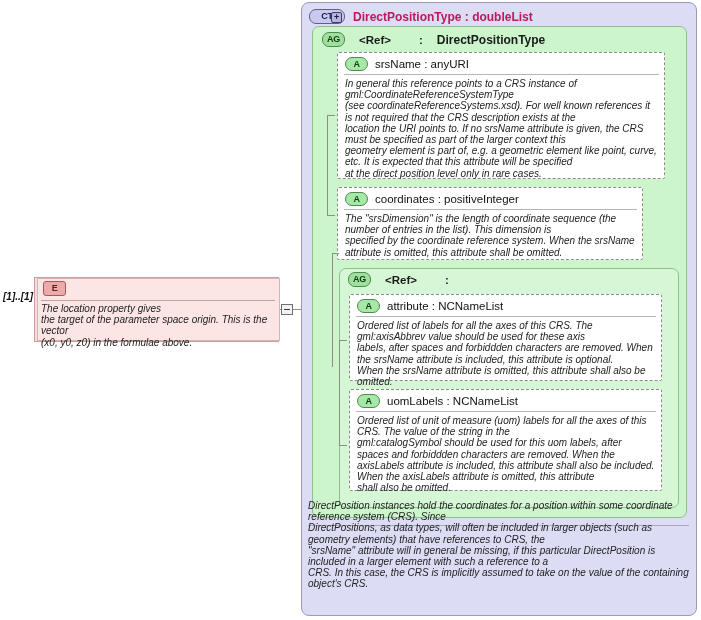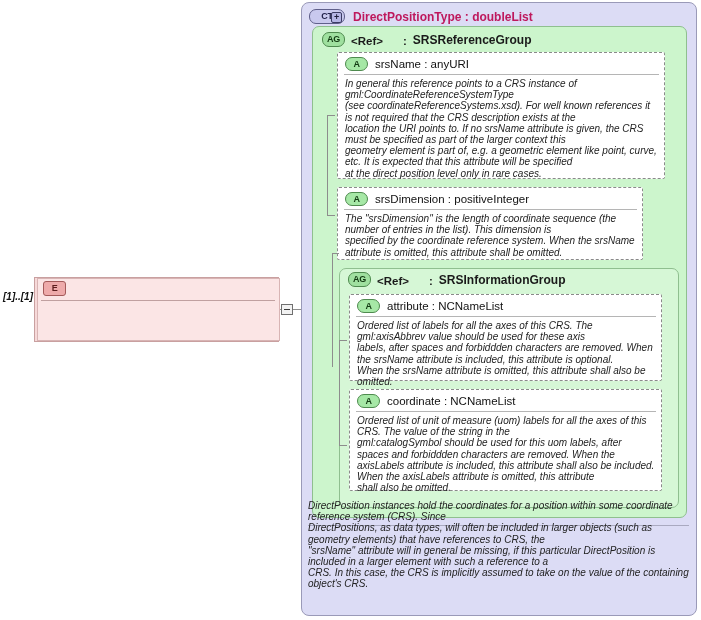--- a/index.html
+++ b/index.html
@@ -136,22 +136,22 @@
     left: 316px;
     top: 30px;
     width: 375px;
     height: 492px;
     background: #c4c4c4;
     border-radius: 7px;
     z-index: -1;
   }
   .ag-header {
     display: flex;
-    align-items: flex-end;
-    gap: 6px;
+    align-items: center;
+    gap: 14px;
     position: absolute;
   }
   .ag-ref {
     font-size: 11.5px;
     font-weight: bold;
     color: #1a1a1a;
   }
   .ag-name {
     font-size: 12px;
     font-weight: bold;
@@ -302,20 +302,23 @@
 <div id="canvas">
 
   <div id="cardinality">[1]..[1]</div>
 
   <div id="loc-box"></div>
   <div id="loc-inner"></div>
   <div id="loc-head">
     <span class="icon icon-e">E</span>
   </div>
   <div id="loc-divider"></div>
+  <div id="loc-doc" class="doc-text">The location property gives
+ the target of the parameter space origin. This is the vector
+(x0, y0, z0) in the formulae above.</div>
 
   <div class="line line-h" style="left:280px; top:309px; width:2px;"></div>
   <div id="expander">
     <div class="minus"></div>
   </div>
   <div class="line line-h" style="left:293px; top:309px; width:9px;"></div>
 
   <div id="ct-box">
     <div id="ct-header">
       <span class="icon icon-ct">
@@ -324,21 +327,21 @@
       <span class="title-text">DirectPositionType : doubleList</span>
     </div>
   </div>
 
   <div id="ag-outer-shadow"></div>
   <div id="ag-outer"></div>
   <div class="ag-header" style="left:322px; top:32px;">
     <span class="icon icon-ag">AG</span>
     <span class="ag-ref">&lt;Ref&gt;</span>
     <span class="ag-ref" style="margin-left:14px;">:</span>
-    <span class="ag-name">SRSReferenceGroup</span>
+    <span class="ag-name">DirectPositionType</span>
   </div>
 
   <div class="line line-v" style="left:327px; top:115px; height:100px;"></div>
   <div class="line line-h" style="left:327px; top:115px; width:8px;"></div>
   <div class="line line-h" style="left:327px; top:215px; width:8px;"></div>
 
   <div class="attr-box" style="left:337px; top:52px; width:328px; height:127px;">
     <div class="attr-head">
       <span class="icon icon-a">A</span>
       <span class="attr-name">srsName : anyURI</span>
@@ -347,33 +350,32 @@
     <div class="attr-doc doc-text">In general this reference points to a CRS instance of gml:CoordinateReferenceSystemType
 (see coordinateReferenceSystems.xsd). For well known references it is not required that the CRS description exists at the
 location the URI points to. If no srsName attribute is given, the CRS must be specified as part of the larger context this
 geometry element is part of, e.g. a geometric element like point, curve, etc. It is expected that this attribute will be specified
 at the direct position level only in rare cases.</div>
   </div>
 
   <div class="attr-box" style="left:337px; top:187px; width:306px; height:73px;">
     <div class="attr-head">
       <span class="icon icon-a">A</span>
-      <span class="attr-name">srsDimension : positiveInteger</span>
+      <span class="attr-name">coordinates : positiveInteger</span>
     </div>
     <div class="attr-divider"></div>
     <div class="attr-doc doc-text">The "srsDimension" is the length of coordinate sequence (the number of entries in the list). This dimension is
 specified by the coordinate reference system. When the srsName attribute is omitted, this attribute shall be omitted.</div>
   </div>
 
   <div id="ag-inner"></div>
   <div class="ag-header" style="left:348px; top:272px;">
     <span class="icon icon-ag">AG</span>
     <span class="ag-ref">&lt;Ref&gt;</span>
     <span class="ag-ref" style="margin-left:14px;">:</span>
-    <span class="ag-name">SRSInformationGroup</span>
   </div>
 
   <div class="line line-v" style="left:332px; top:253px; height:114px;"></div>
   <div class="line line-h" style="left:332px; top:253px; width:7px;"></div>
 
   <div class="line line-v" style="left:339px; top:340px; height:105px;"></div>
   <div class="line line-h" style="left:339px; top:340px; width:8px;"></div>
   <div class="line line-h" style="left:339px; top:445px; width:8px;"></div>
 
   <div class="attr-box" style="left:349px; top:294px; width:313px; height:87px;">
@@ -383,21 +385,21 @@
     </div>
     <div class="attr-divider"></div>
     <div class="attr-doc doc-text">Ordered list of labels for all the axes of this CRS. The gml:axisAbbrev value should be used for these axis
 labels, after spaces and forbiddden characters are removed. When the srsName attribute is included, this attribute is optional.
 When the srsName attribute is omitted, this attribute shall also be omitted.</div>
   </div>
 
   <div class="attr-box" style="left:349px; top:389px; width:313px; height:102px;">
     <div class="attr-head">
       <span class="icon icon-a">A</span>
-      <span class="attr-name">coordinate : NCNameList</span>
+      <span class="attr-name">uomLabels : NCNameList</span>
     </div>
     <div class="attr-divider"></div>
     <div class="attr-doc doc-text">Ordered list of unit of measure (uom) labels for all the axes of this CRS. The value of the string in the
 gml:catalogSymbol should be used for this uom labels, after spaces and forbiddden characters are removed. When the
 axisLabels attribute is included, this attribute shall also be included. When the axisLabels attribute is omitted, this attribute
 shall also be omitted.</div>
   </div>
 
   <div id="annot-divider"></div>
   <div id="annot-text" class="doc-text">DirectPosition instances hold the coordinates for a position within some coordinate reference system (CRS). Since

